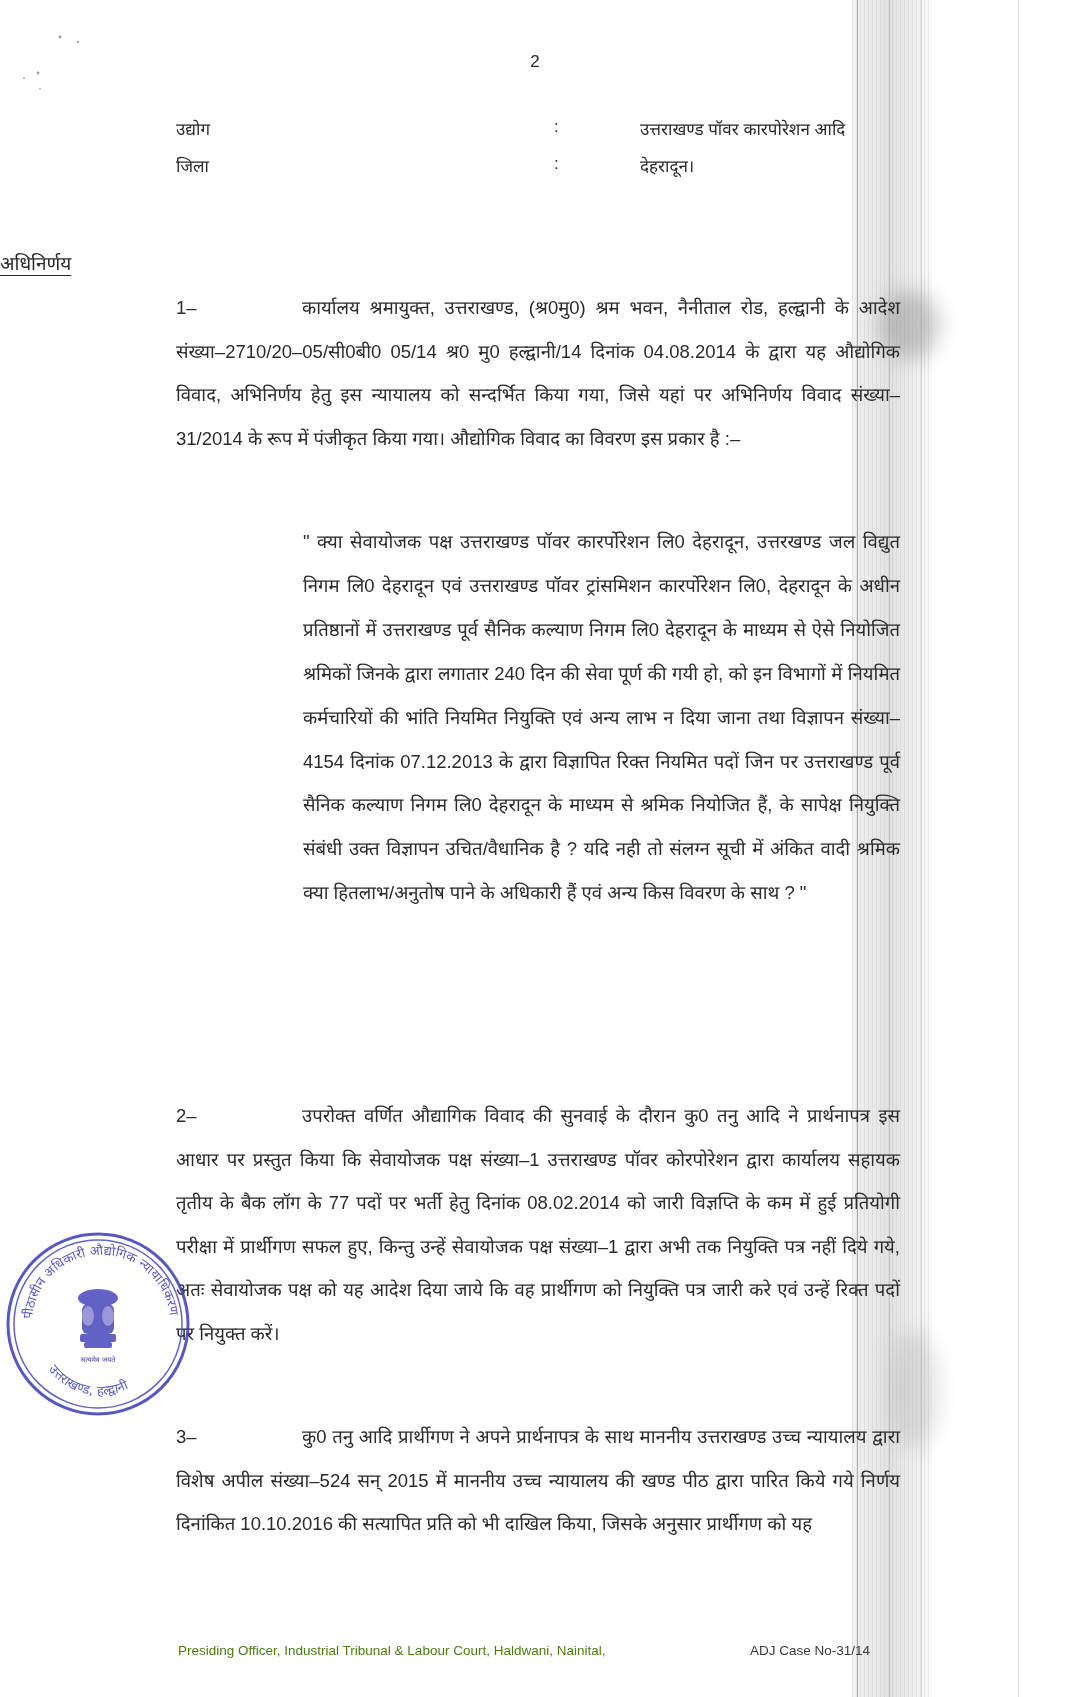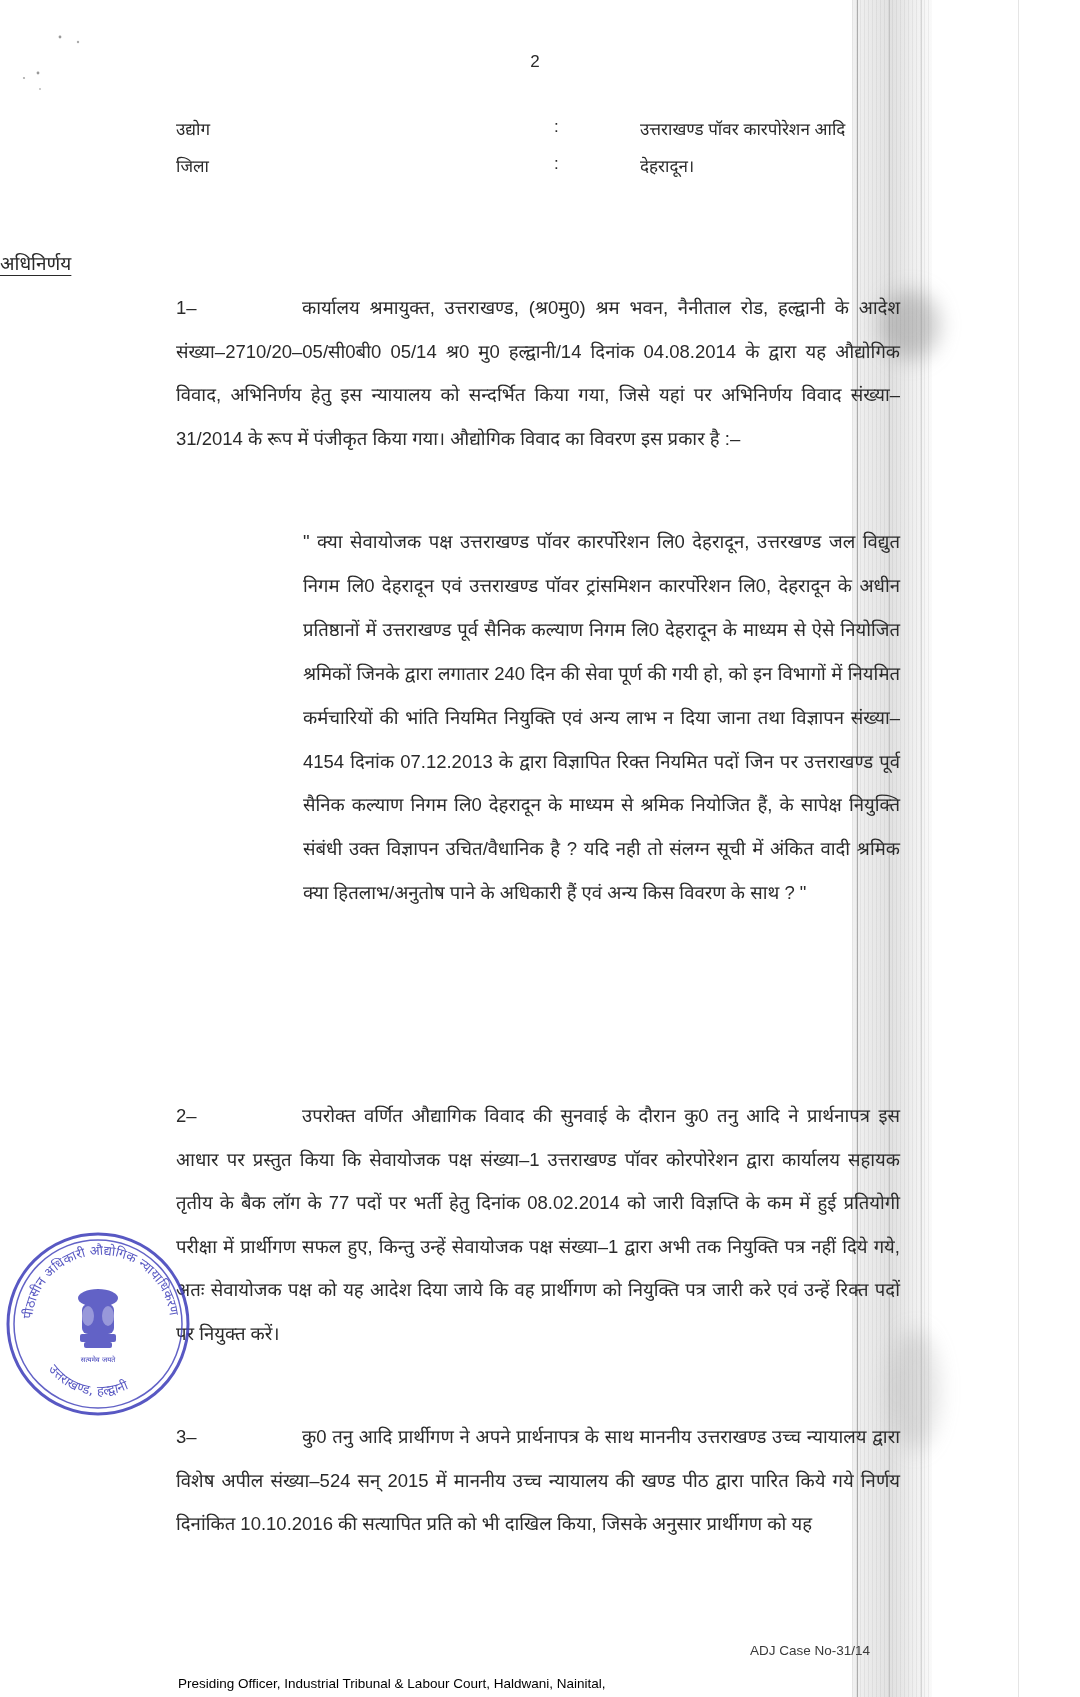--- a/index.html
+++ b/index.html
@@ -35,21 +35,21 @@
     font-size: 18.5px; line-height: 43.6px; text-align: justify;
   }
   .para .num { position: absolute; left: 0; top: 0; }
   .para .body { text-indent: 126px; }
 
   .quote {
     position: absolute; left: 303px; top: 520px; width: 597px;
     font-size: 18.5px; line-height: 43.9px; text-align: justify;
   }
 
-  .footer { position: absolute; top: 1643px; left: 178px; font-size: 13.5px; color: #000000; white-space: nowrap; margin-top: 33px; }
+  .footer { position: absolute; top: 1643px; left: 178px; font-size: 13.5px; color: #4d7c0f; white-space: nowrap; }
   .footer-case { position: absolute; top: 1643px; left: 750px; font-size: 13.5px; color: #3a3a3a; white-space: nowrap; text-align: center; }
 
   .seal { position: absolute; left: 2px; top: 1228px; width: 192px; height: 192px; }
 
   .specks { position: absolute; left: 10px; top: 25px; width: 80px; height: 80px; }
 </style>
 </head>
 <body>
 
 <div class="scan-band"></div>

